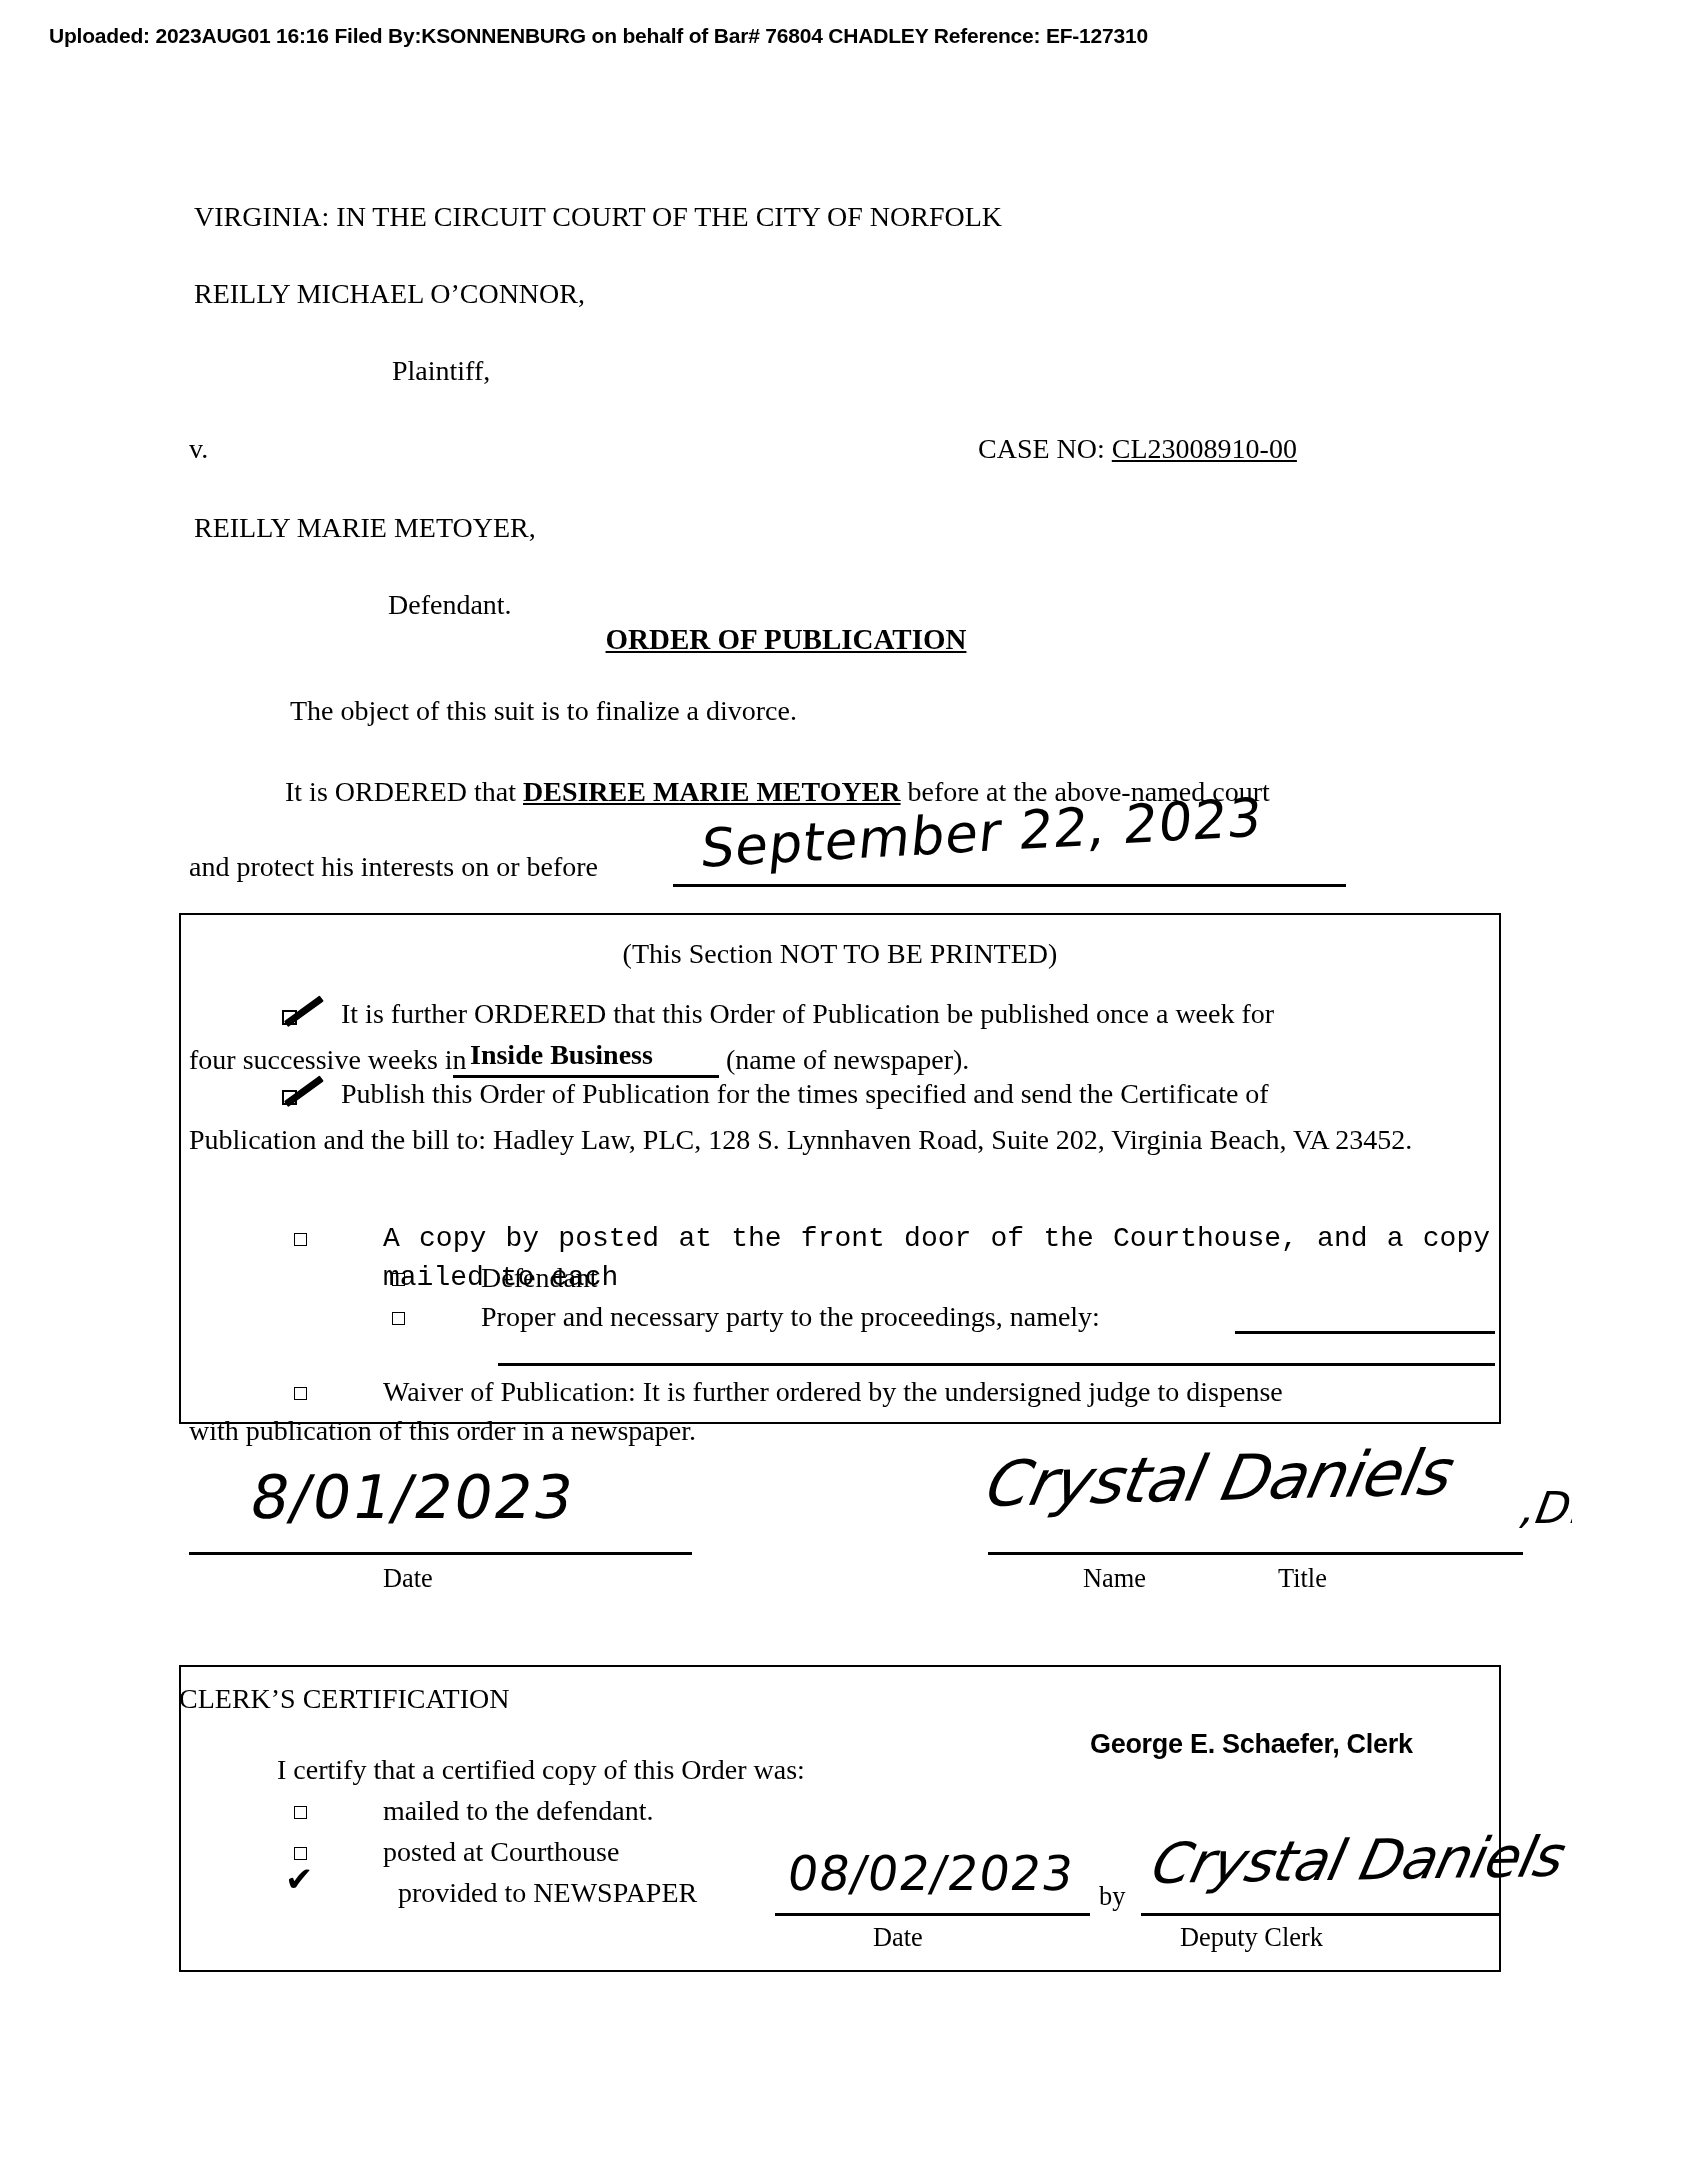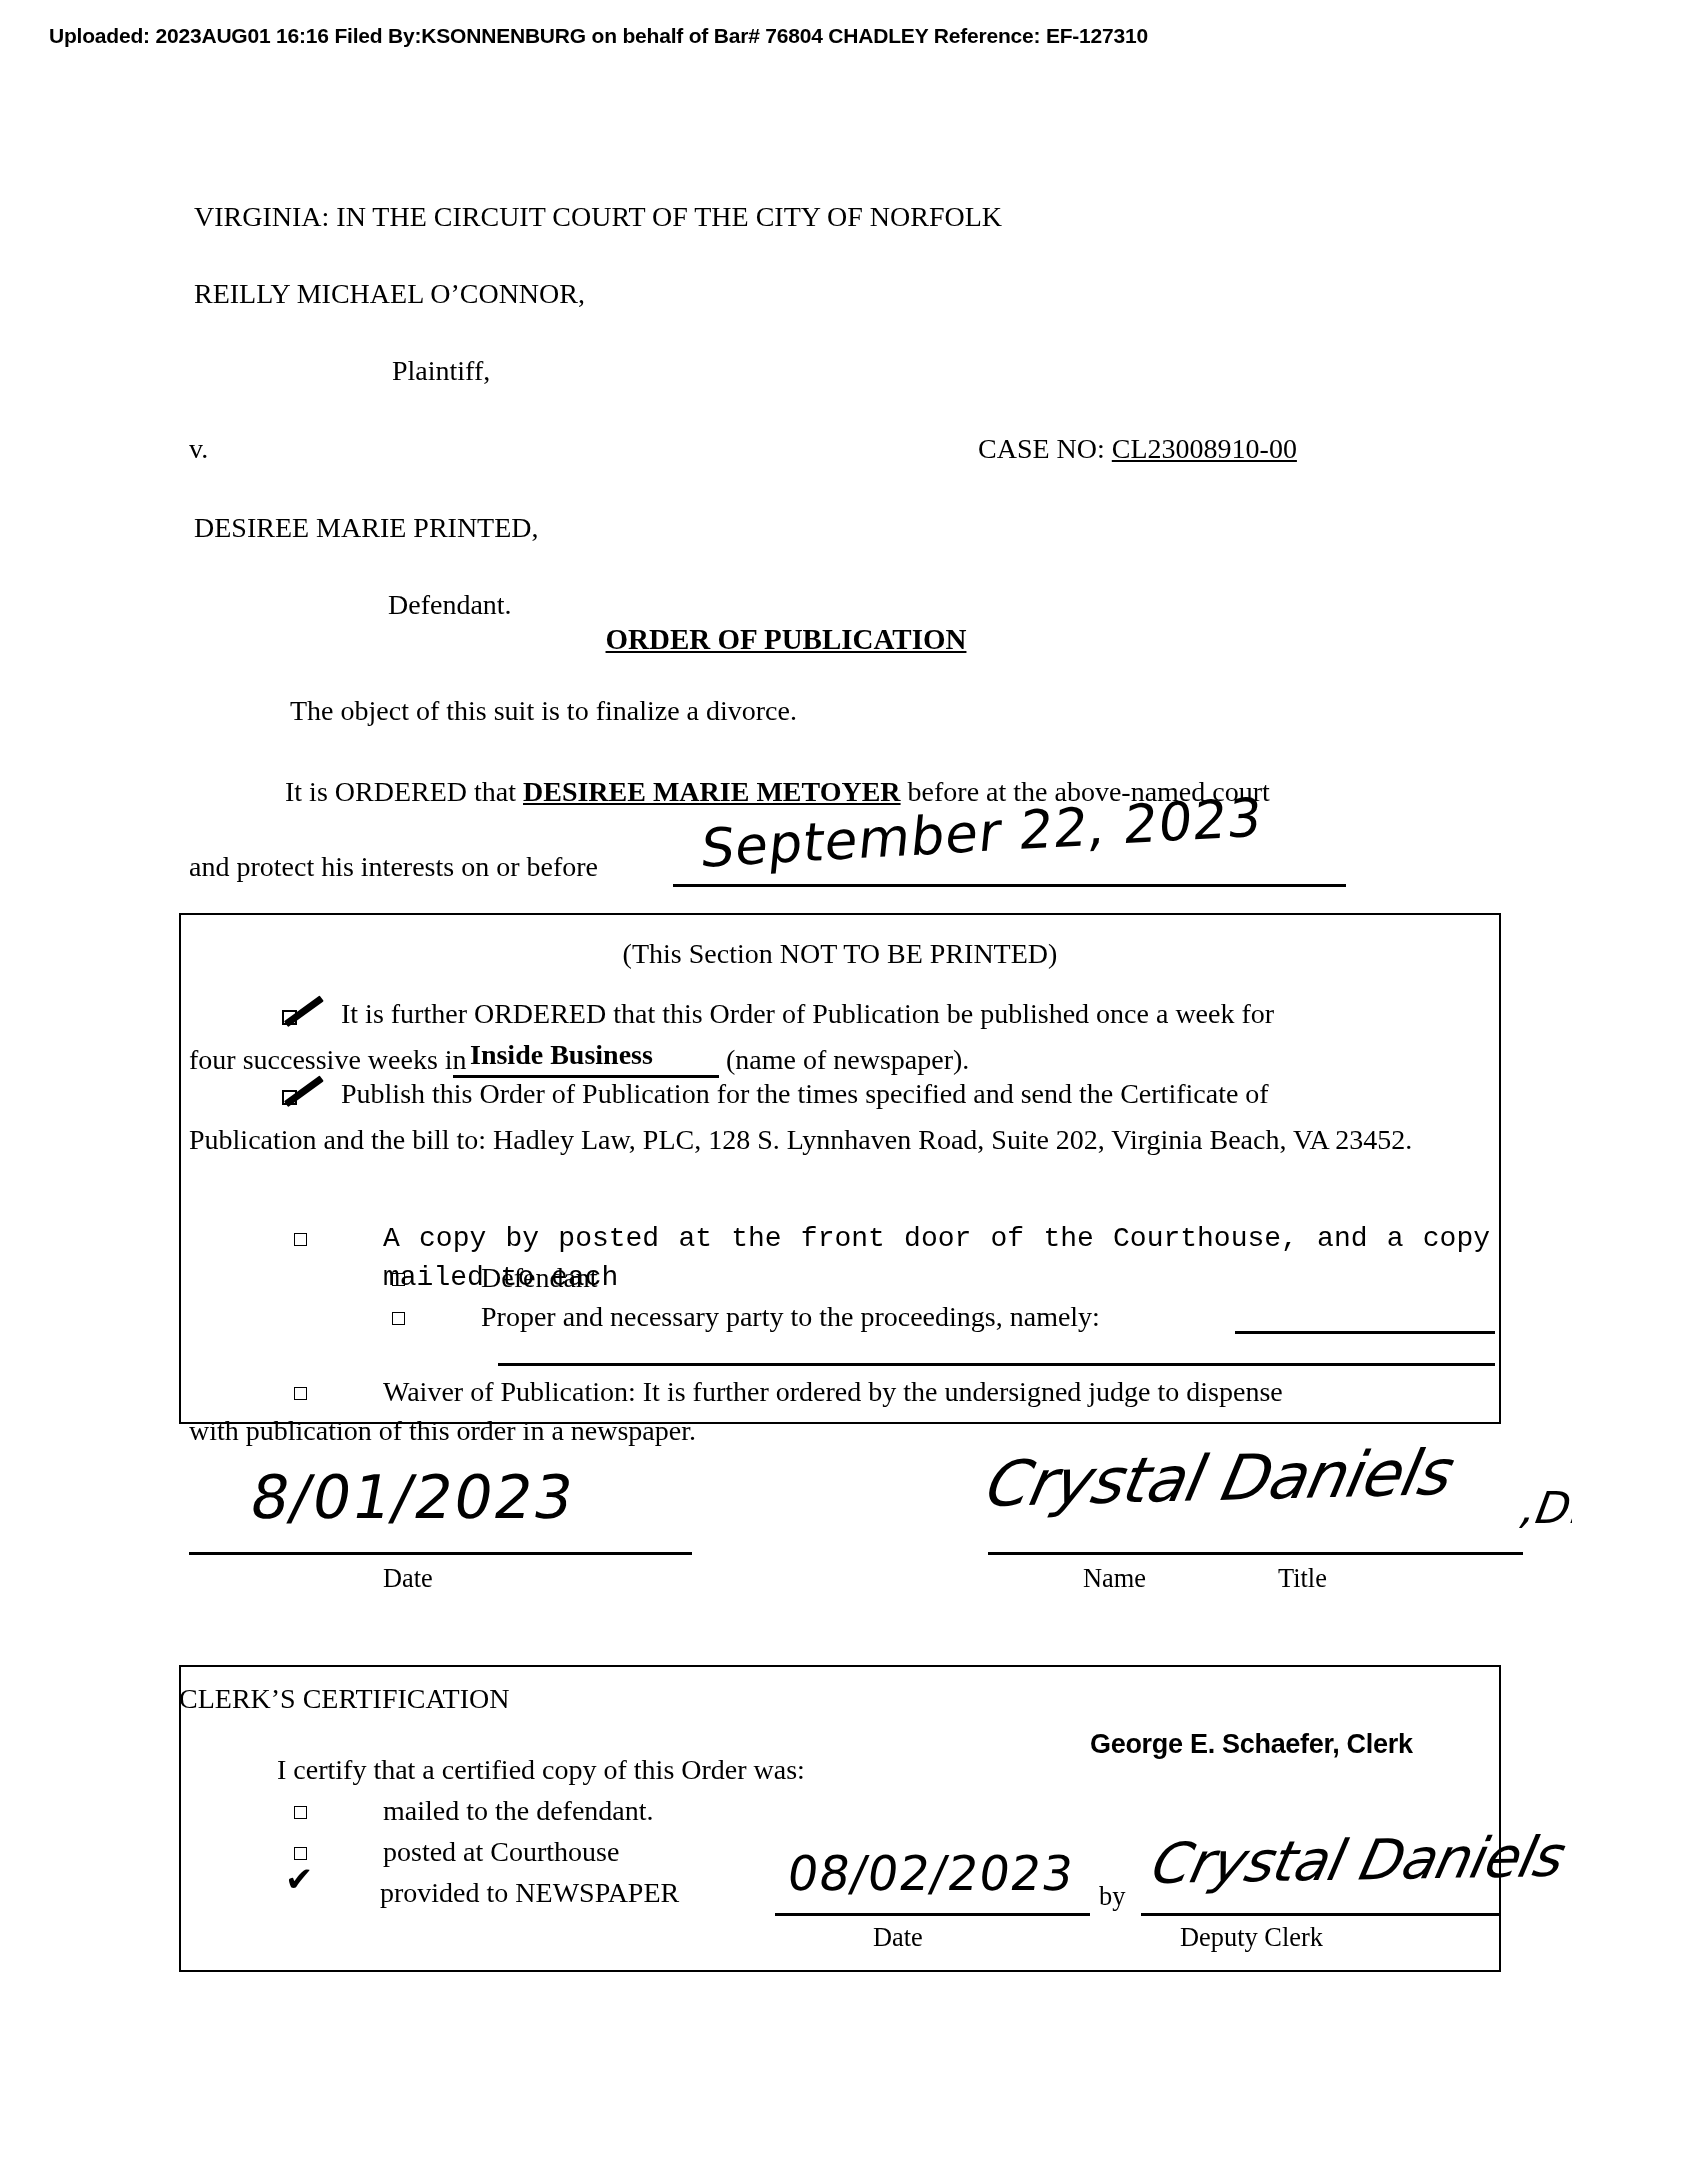--- a/index.html
+++ b/index.html
@@ -216,21 +216,21 @@
     top: 1729px;
     font-family: "Liberation Sans", "DejaVu Sans", sans-serif;
     font-size: 27px;
     font-weight: bold;
     letter-spacing: -0.3px;
     white-space: nowrap;
   }
   #certify-line { left: 277px; top: 1751px; }
   #cert1-text { left: 383px; top: 1792px; }
   #cert2-text { left: 383px; top: 1833px; }
-  #cert3-text { left: 380px; top: 1874px; }
+  #cert3-text { left: 398px; top: 1874px; }
   #cert-by    { left: 1099px; top: 1879px; font-size: 26.4px; }
 
   #cert-date-rule { left: 775px; top: 1913px; width: 315px; height: 2.6px; }
   #cert-sig-rule  { left: 1141px; top: 1913px; width: 358px; height: 2.6px; }
   #label-cert-date { left: 873px; top: 1920px; font-size: 26.4px; }
   #label-deputy    { left: 1180px; top: 1920px; font-size: 26.4px; }
 
   #hand-cert-date {
     left: 784px;
     top: 1845px;
@@ -261,21 +261,21 @@
   <div class="txt" id="plaintiff-name">REILLY MICHAEL O’CONNOR,</div>
 
   <div class="txt" id="plaintiff-label">Plaintiff,</div>
 
   <div class="txt" id="v-label">v.</div>
 
   <div class="txt" id="case-no">
     <span>CASE NO: </span><span class="u">CL23008910-00</span>
   </div>
 
-  <div class="txt" id="defendant-name">DESIREE MARIE PRINTED,</div>
+  <div class="txt" id="defendant-name">REILLY MARIE METOYER,</div>
 
   <div class="txt" id="defendant-label">Defendant.</div>
 
   <div class="txt" id="doc-title">
     <span class="bu">ORDER OF PUBLICATION</span>
   </div>
 
   <div class="txt" id="object-line">The object of this suit is to finalize a divorce.</div>
 
   <div class="txt" id="ordered-line">

